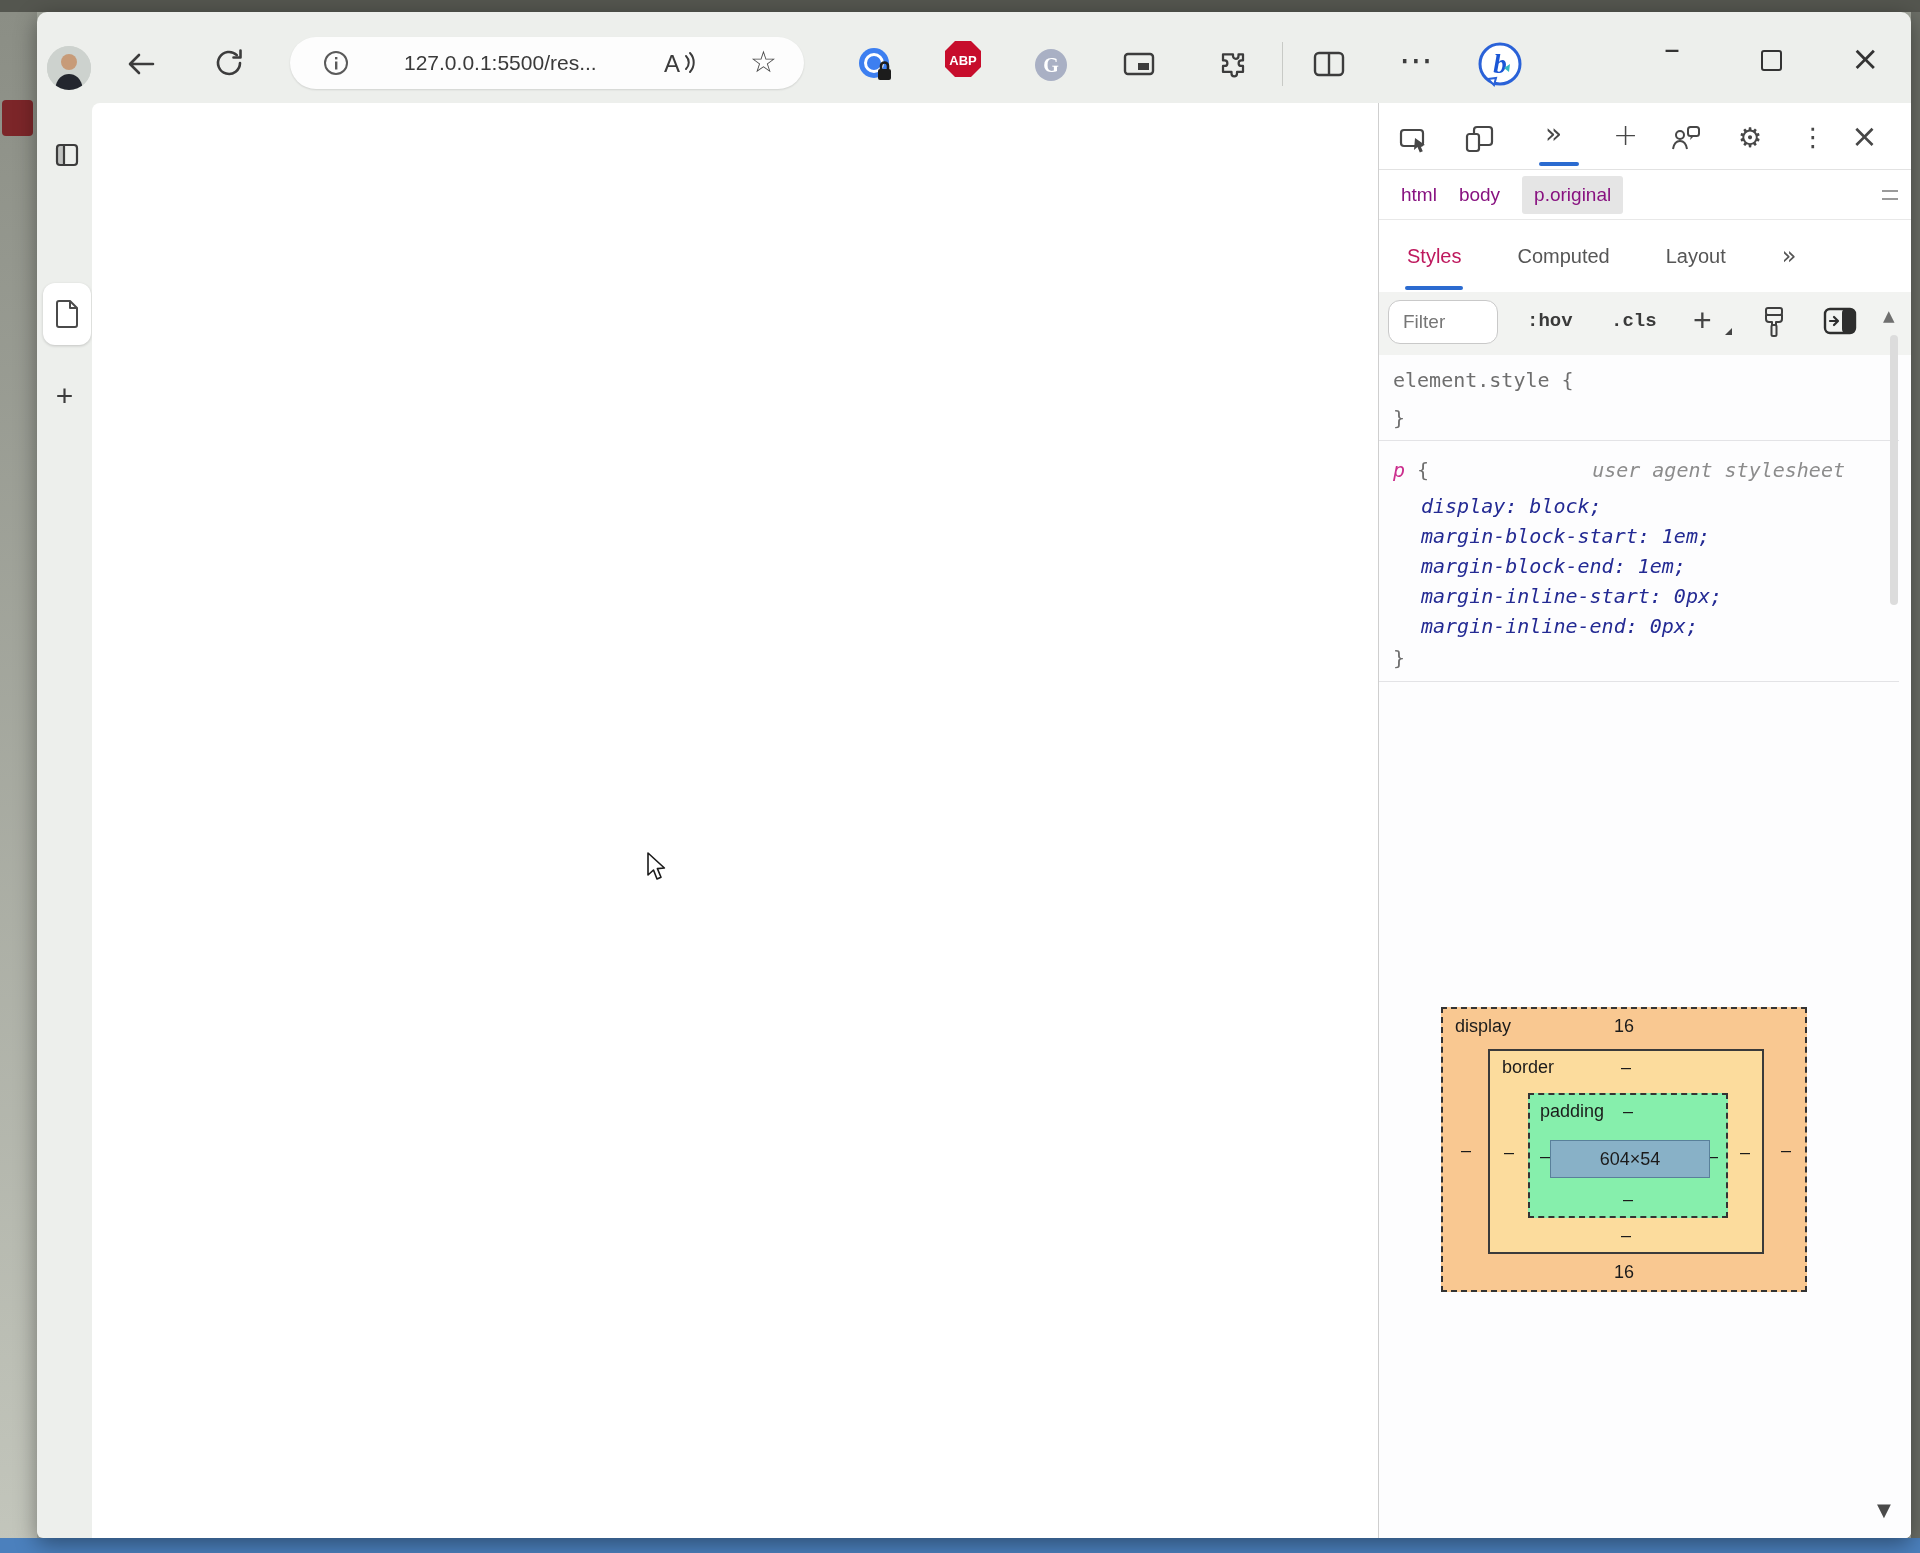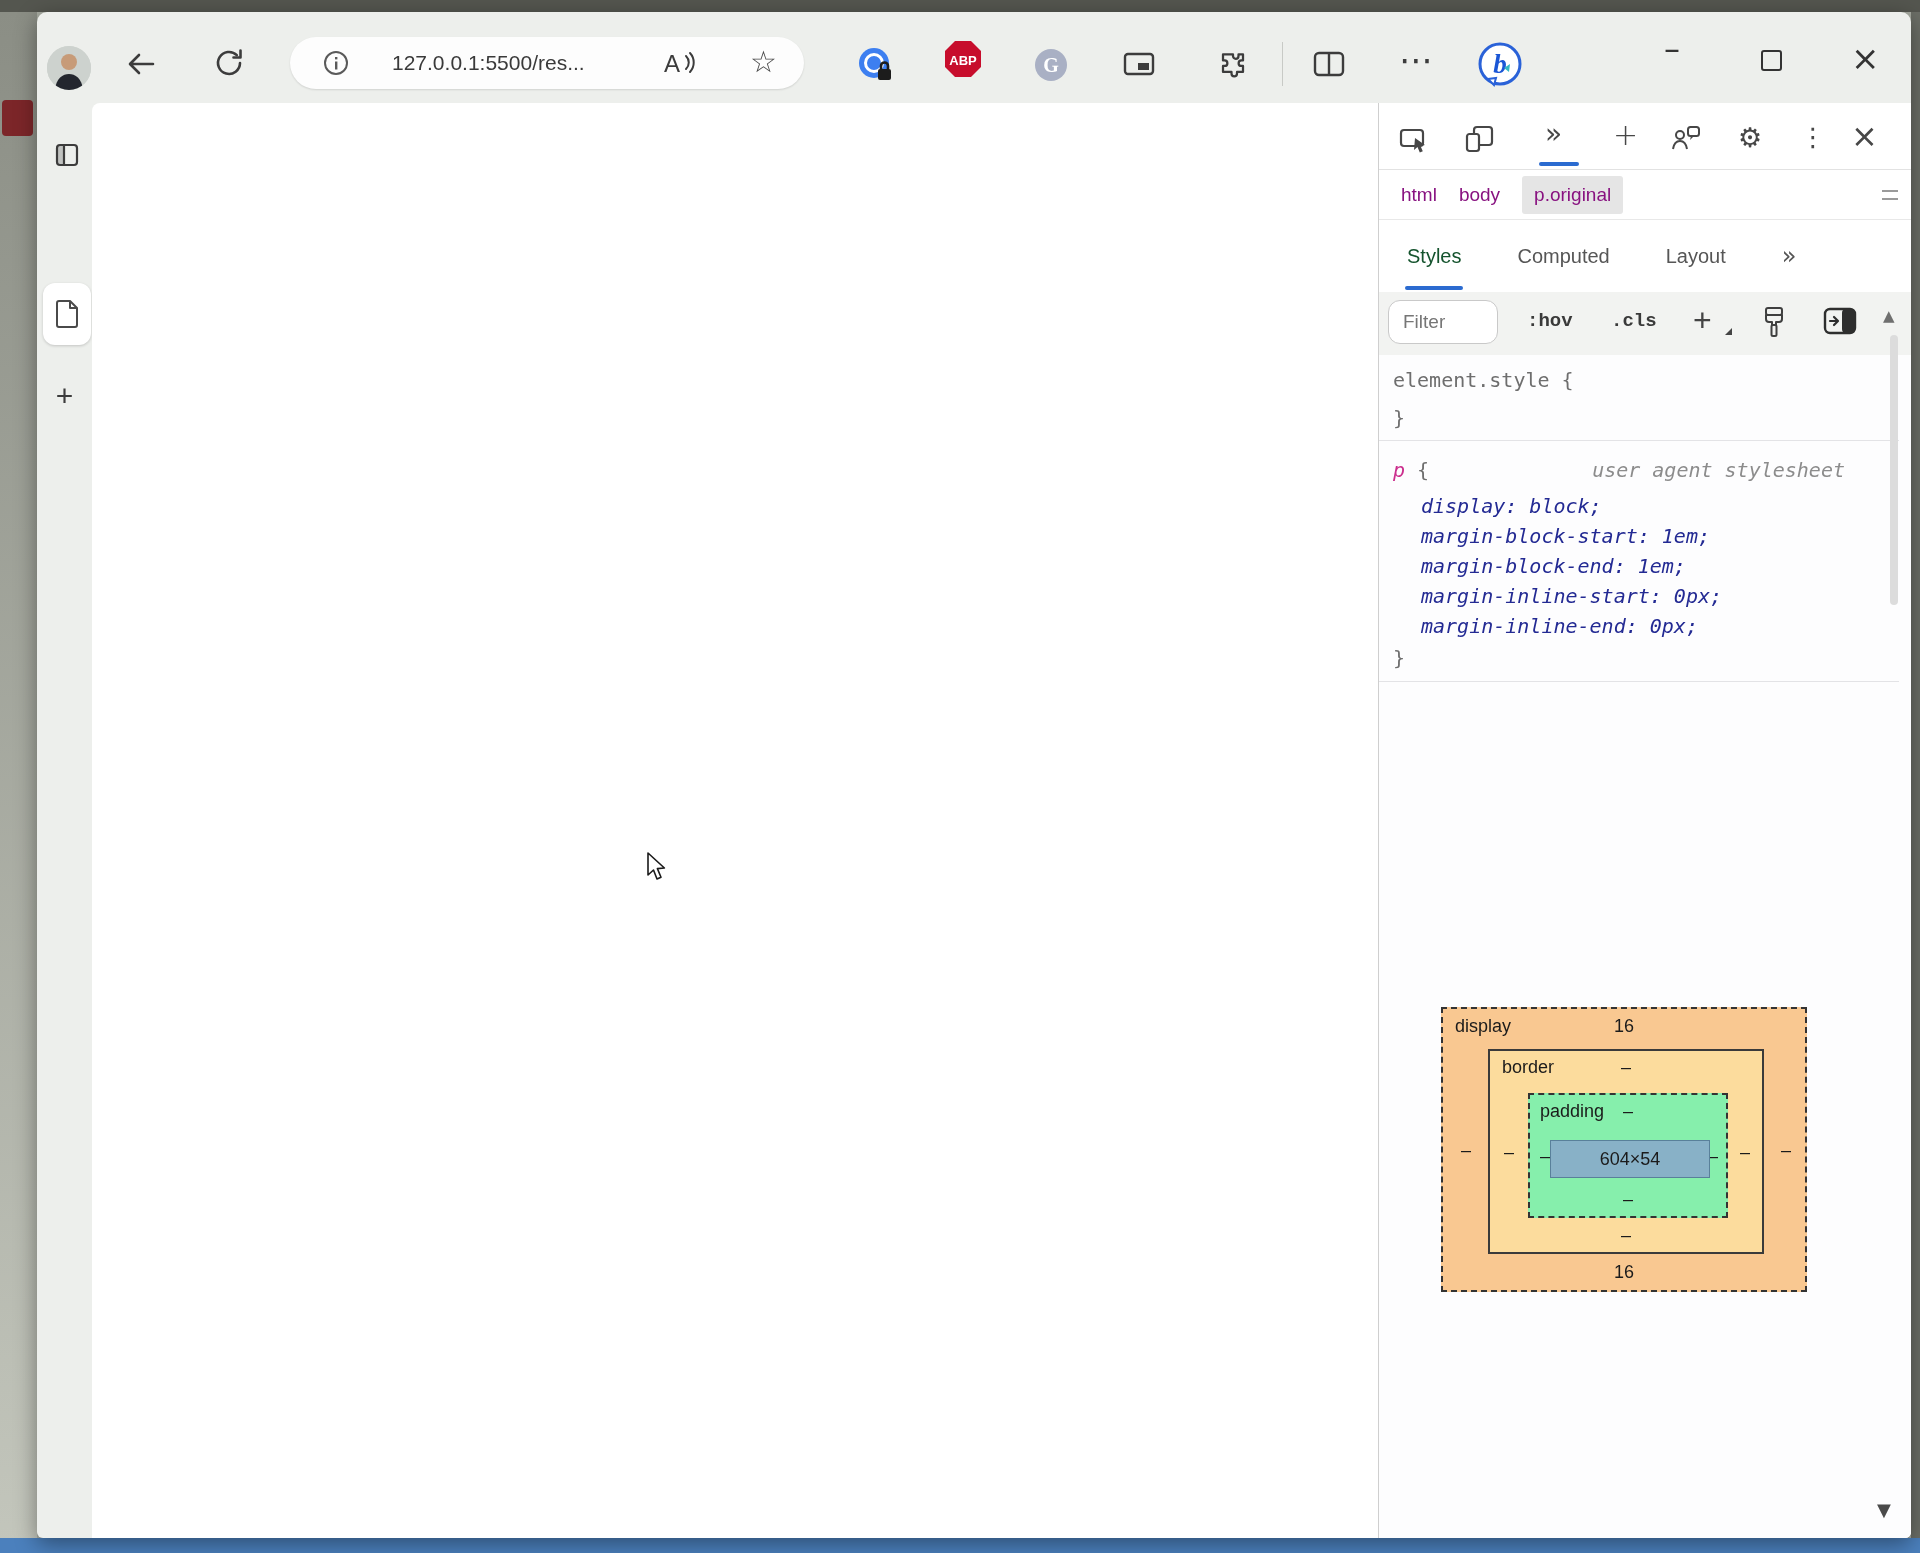--- a/index.html
+++ b/index.html
@@ -13,21 +13,21 @@
   .desk-red{left:2px;top:100px;width:31px;height:36px;background:#7c2629;border-radius:4px;}
   .desk-blue{left:0;top:1538px;width:1920px;height:15px;background:#4b80bd;}
   
   .window{left:37px;top:12px;width:1874px;height:1526px;background:#edefec;
     border-radius:10px 10px 6px 6px;box-shadow:0 6px 22px rgba(0,0,0,.4);overflow:hidden;}
   
   .toolbar{left:0;top:0;width:1874px;height:88px;}
   .avatar{left:10px;top:34px;width:44px;height:44px;border-radius:50%;background:#cfd3cf;overflow:hidden;}
   .urlbar{left:253px;top:25px;width:514px;height:52px;background:#fdfdfd;border-radius:26px;
     box-shadow:0 1px 2px rgba(0,0,0,.12);}
-  .url-text{left:102px;top:0;height:52px;line-height:52px;font-size:21px;color:#3a3a3a;}
+  .url-text{left:114px;top:0;height:52px;line-height:52px;font-size:21px;color:#3a3a3a;}
   .win-btn{color:#333;}
   
   .sidebar{left:0;top:88px;width:55px;height:1438px;}
   .vtab-active{left:6px;top:183px;width:48px;height:62px;background:#fff;border-radius:12px;
     box-shadow:0 1px 3px rgba(0,0,0,.18);}
   .vtab-plus{left:0px;top:276px;width:55px;height:40px;text-align:center;font-size:30px;
     color:#3c3c3c;line-height:40px;font-weight:400;}
   
   .page{left:55px;top:91px;width:1286px;height:1435px;background:#fff;border-radius:8px 0 0 0;overflow:hidden;}
   .para-big{left:41px;top:66px;width:1245px;font-family:"Liberation Serif",serif;
@@ -40,21 +40,21 @@
   .dt-more-underline{left:160px;top:59px;width:40px;height:4px;background:#2b6bd0;border-radius:2px;}
   .dt-breadcrumb{left:0;top:67px;width:533px;height:50px;border-bottom:1px solid #e8e8e8;
     display:flex;align-items:center;padding-left:22px;box-sizing:border-box;gap:22px;background:#fff;}
   .crumb{font-size:19px;color:#881280;}
   .crumb-chip{background:#e5e5e5;border-radius:3px;padding:8px 12px;}
   .bc-handle{position:absolute;right:14px;top:20px;width:16px;height:6px;
     border-top:2px solid #9a9a9a;border-bottom:2px solid #9a9a9a;}
   .dt-tabs{left:0;top:117px;width:533px;height:72px;display:flex;align-items:center;
     padding-left:28px;gap:56px;box-sizing:border-box;background:#fff;}
   .dt-tab{font-size:20px;color:#565656;position:relative;height:72px;line-height:72px;}
-  .dt-tab.active{color:#14532d;}
+  .dt-tab.active{color:#be185d;}
   .dt-tab.active::after{content:"";position:absolute;left:-2px;right:-2px;bottom:2px;height:4px;
     background:#2b6bd0;border-radius:2px;}
   .dt-filter{left:0;top:189px;width:533px;height:63px;background:#f2f3f1;
     border-bottom:1px solid #dcdcdc;}
   .filter-input{left:9px;top:8px;width:110px;height:44px;background:#fff;border:1px solid #c9c9c9;
     border-radius:12px;font-size:19px;color:#333;padding:0 14px;box-sizing:border-box;
     font-family:"Liberation Sans",sans-serif;outline:none;}
   .filter-input::placeholder{color:#767676;}
   .ftoggle{font-family:"Liberation Mono","DejaVu Sans Mono",monospace;font-weight:700;
     font-size:19px;color:#3a3a3a;top:18px;}

